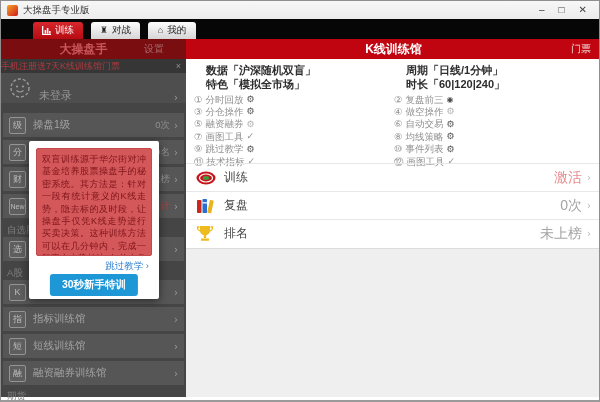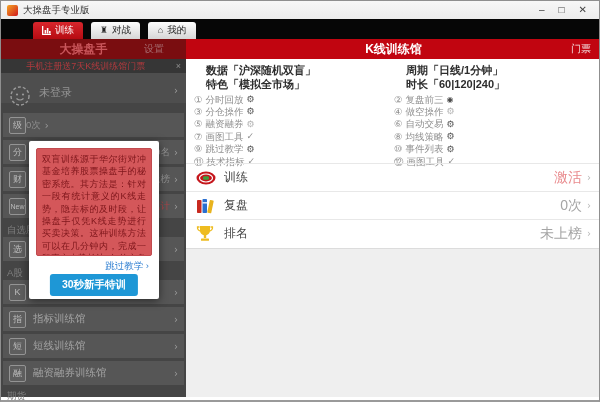--- a/index.html
+++ b/index.html
@@ -25,23 +25,23 @@
   .lheader { position:absolute; left:0; top:38px; width:185px; height:20px; background:#7a0d10; display:flex; align-items:center; }
   .lheader .ltitle { flex:1; text-align:center; font-size:12px; font-weight:bold; color:#c9565b; padding-left:34px; }
   .lheader .lsettings { font-size:10px; color:#a56a6e; padding-right:22px;margin-left:12px; }
   .rheader { position:absolute; left:185px; top:38px; width:415px; height:20px; background:#c10510; display:flex; align-items:center; }
   .rheader .rtitle { flex:1; text-align:center; font-size:12px; font-weight:bold; color:#fff; padding-left:30px; }
   .rheader .rticket { font-size:10px; color:#f3dcdc; padding-right:10px; }
 
   
   .sidebar { position:absolute; left:0; top:58px; width:185px; height:338px; background:#454545; }
   .notice { position:absolute; left:0; top:0; width:185px; height:14px; background:#363636; display:flex; align-items:center; }
-  .notice .ntext { flex:1; text-align:center; font-size:9px; color:#b23a3e; }
+  .notice .ntext { flex:1; font-size:9px; color:#b23a3e; }
   .notice .nclose { color:#8d8d8d; font-size:9px; padding:0 5px; }
-  .profile { position:absolute; left:0; top:14px; width:185px; height:30px; background:#4e4e4e; display:flex; align-items:flex-start; padding:12px 8px; }
+  .profile { position:absolute; left:0; top:14px; width:185px; height:30px; background:#4e4e4e; display:flex; align-items:flex-end; padding:0 8px; }
   .profile .pname { flex:1; font-size:11px; color:#949494; padding-left:8px; }
   .chev { color:#9b9b9b; font-size:10px; font-family:"DejaVu Sans",sans-serif; }
   .srow { position:absolute; left:2px; width:181px; height:24px; background:#565656; display:flex; align-items:center; padding:0 6px; }
   .badge { width:17px; height:17px; border:1px solid #949494; border-radius:2px; background:#5e5e5e; color:#bcbcbc; font-size:9px; display:flex; align-items:center; justify-content:center; flex:none; }
   .badge.sm { font-size:7px; }
   .srow .slabel { flex:1; font-size:10.5px; color:#a3a3a3; padding-left:7px; }
   .srow .sval { font-size:9.5px; color:#8f8f8f; padding-right:4px; }
   .srow .sval.red { color:#a84448; }
   .shdr { position:absolute; left:6px; width:175px; font-size:9.5px; color:#7f7f7f; }
 
@@ -131,20 +131,21 @@
             <circle cx="8" cy="9.5" r="1.1" fill="#9a9a9a"></circle>
             <circle cx="14" cy="9.5" r="1.1" fill="#9a9a9a"></circle>
             <path d="M7.5 13.5q3.5 3 7 0" fill="none" stroke="#9a9a9a" stroke-width="1.2"></path>
           </svg></span>
       <span class="pname">未登录</span>
       <span class="chev">›</span>
     </div>
 
     <div class="srow" style="top:54px">
       <span class="badge">级</span>
+      <span class="slabel">操盘1级</span>
       <span class="sval">0次</span>
       <span class="chev">›</span>
     </div>
     <div class="srow" style="top:81px">
       <span class="badge">分</span>
       <span class="slabel"></span>
       <span class="sval">99名</span>
       <span class="chev">›</span>
     </div>
     <div class="srow" style="top:108px">

